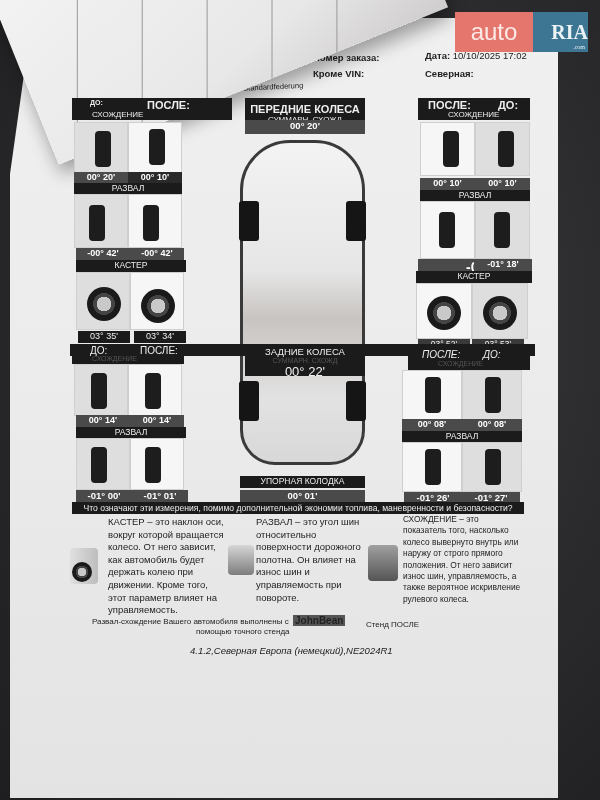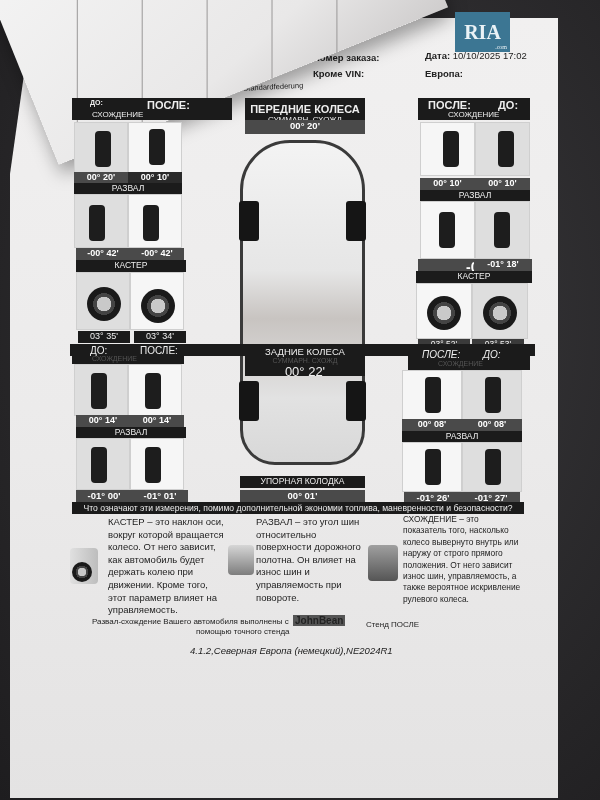--- a/index.html
+++ b/index.html
@@ -3,21 +3,21 @@
 <meta charset="utf-8">
 <style>
   * { box-sizing: border-box; margin: 0; padding: 0; }
   body { width: 600px; height: 800px; overflow: hidden; background: #2b2a2b; font-family: "Liberation Sans", sans-serif; position: relative; }
   .bg-dark { position: absolute; inset: 0; background: radial-gradient(ellipse at 60% 40%, #3a393c 0%, #262527 70%, #1e1d1f 100%); }
   .paper { position: absolute; left: 10px; top: 18px; width: 548px; height: 780px; background: linear-gradient(180deg,#f1f0f0 0%, #ecebeb 50%, #e4e3e3 100%); clip-path: polygon(4% 0, 100% 0, 100% 100%, 0 100%, 0 20%); }
   .notebook { position: absolute; left: -20px; top: -30px; width: 420px; height: 210px; background: linear-gradient(160deg,#f4f4f4 0%,#e9e8e8 70%,#cfcdcd 100%); transform: rotate(-22deg); transform-origin: left top; box-shadow: 0 10px 18px rgba(0,0,0,0.35); overflow: hidden; }
   .notebook .line { position: absolute; top: -20px; width: 1px; height: 260px; background: #9a9898; transform: rotate(22deg); }
   .logo { position: absolute; left: 455px; top: 12px; width: 133px; height: 40px; display: flex; }
   .logo .auto { width: 78px; background: #e4766d; color: #fde9e6; font-size: 24px; display:flex; align-items:center; justify-content:center; }
-  .logo .ria { width: 55px; background: #3c7693; color: #eaf2f6; font-family: "Liberation Serif", serif; font-weight: bold; font-size: 20px; display:flex; align-items:center; justify-content:center; position: relative; }
+  .logo .ria { width: 55px; background: #3c7693; color: #eaf2f6; font-family: "Liberation Serif", serif; font-weight: bold; font-size: 20px; display:flex; align-items:center; justify-content:flex-end; position: relative; }
   .logo .ria small { position:absolute; right:3px; bottom:2px; font-size:6px; font-weight:normal; }
   .hdr { position: absolute; font-size: 9px; color: #222; }
   .hdr.b { font-weight: bold; font-size: 9.5px; }
   .darkbar { position: absolute; background: #1b1b1b; color: #eee; font-size: 9px; text-align: center; }
   .greybar { position: absolute; background: #4a4a4a; color: #fff; font-weight: bold; font-size: 9.5px; text-align:center; }
   .panel { position: absolute; background: #f6f6f6; border: 1px solid #cfcfcf; }
   .panel.shade { background: #dedede; }
   .tire { position: absolute; width: 16px; height: 36px; background: #1d1d1d; border-radius: 4px; }
   .wheel { position: absolute; width: 34px; height: 34px; border-radius: 50%; background: radial-gradient(circle,#c9c9c9 0 30%,#444 31% 45%,#1a1a1a 46%); }
   .car { position: absolute; left: 240px; top: 140px; width: 125px; height: 325px; border: 3px solid #3a3a3a; border-radius: 50px 50px 35px 35px; background: linear-gradient(180deg,#f3f3f3 0%,#e6e6e6 40%,#c8c4c1 55%,#e2e2e2 80%,#d8d8d8 100%); }
@@ -31,32 +31,33 @@
 
 <div class="bg-dark"></div>
 
 <div class="paper"></div>
 
 <div class="hdr" style="left:205px;top:58px;transform:rotate(-4deg);">Номер</div>
 <div class="hdr" style="left:205px;top:72px;">Пробег</div>
 <div class="hdr b" style="left:313px;top:52px;">Номер заказа:</div>
 <div class="hdr b" style="left:313px;top:68px;">Кроме VIN:</div>
 <div class="hdr b" style="left:425px;top:50px;"><span>Дата:</span> <span style="font-weight:normal">10/10/2025 17:02</span></div>
-<div class="hdr b" style="left:425px;top:68px;">Европа:</div>
+<div class="hdr b" style="left:425px;top:68px;">Северная:</div>
 <div class="hdr" style="left:140px;top:85px;font-size:7.5px;transform:rotate(-3deg);">FORD 2008 FIESTA 2002.25 - Standardfederung</div>
 
 <div class="notebook">
   <div class="line" style="left:60px"></div>
   <div class="line" style="left:130px"></div>
   <div class="line" style="left:200px"></div>
   <div class="line" style="left:270px"></div>
   <div class="line" style="left:340px"></div>
 </div>
 
 <div class="logo">
+  <div class="auto">auto</div>
   <div class="ria">
       <span>RIA</span>
       <small>.com</small>
     </div>
 </div>
 
 <div class="darkbar" style="left:72px;top:98px;width:160px;height:22px;">
   <span style="position:absolute;left:18px;top:1px;font-weight:bold;font-size:7px;">ДО:</span>
   <span style="position:absolute;left:75px;top:1px;font-weight:bold;font-size:11px;">ПОСЛЕ:</span>
   <span style="position:absolute;left:20px;top:12px;font-size:8px;">СХОЖДЕНИЕ</span>

